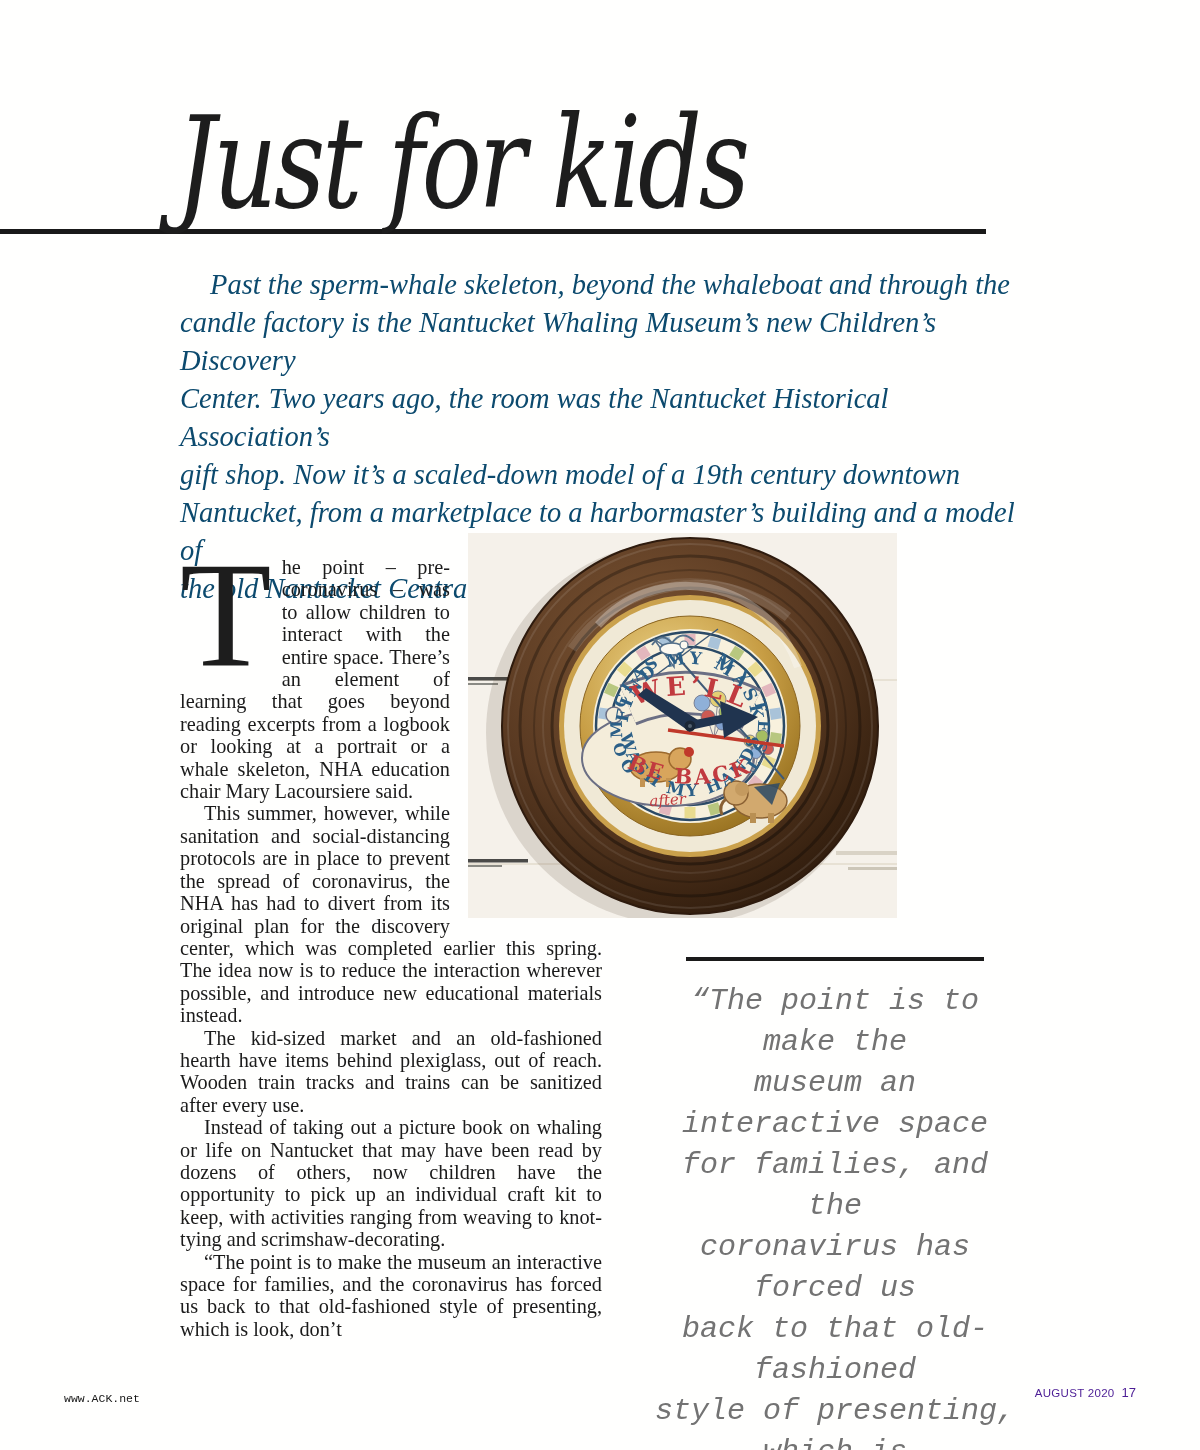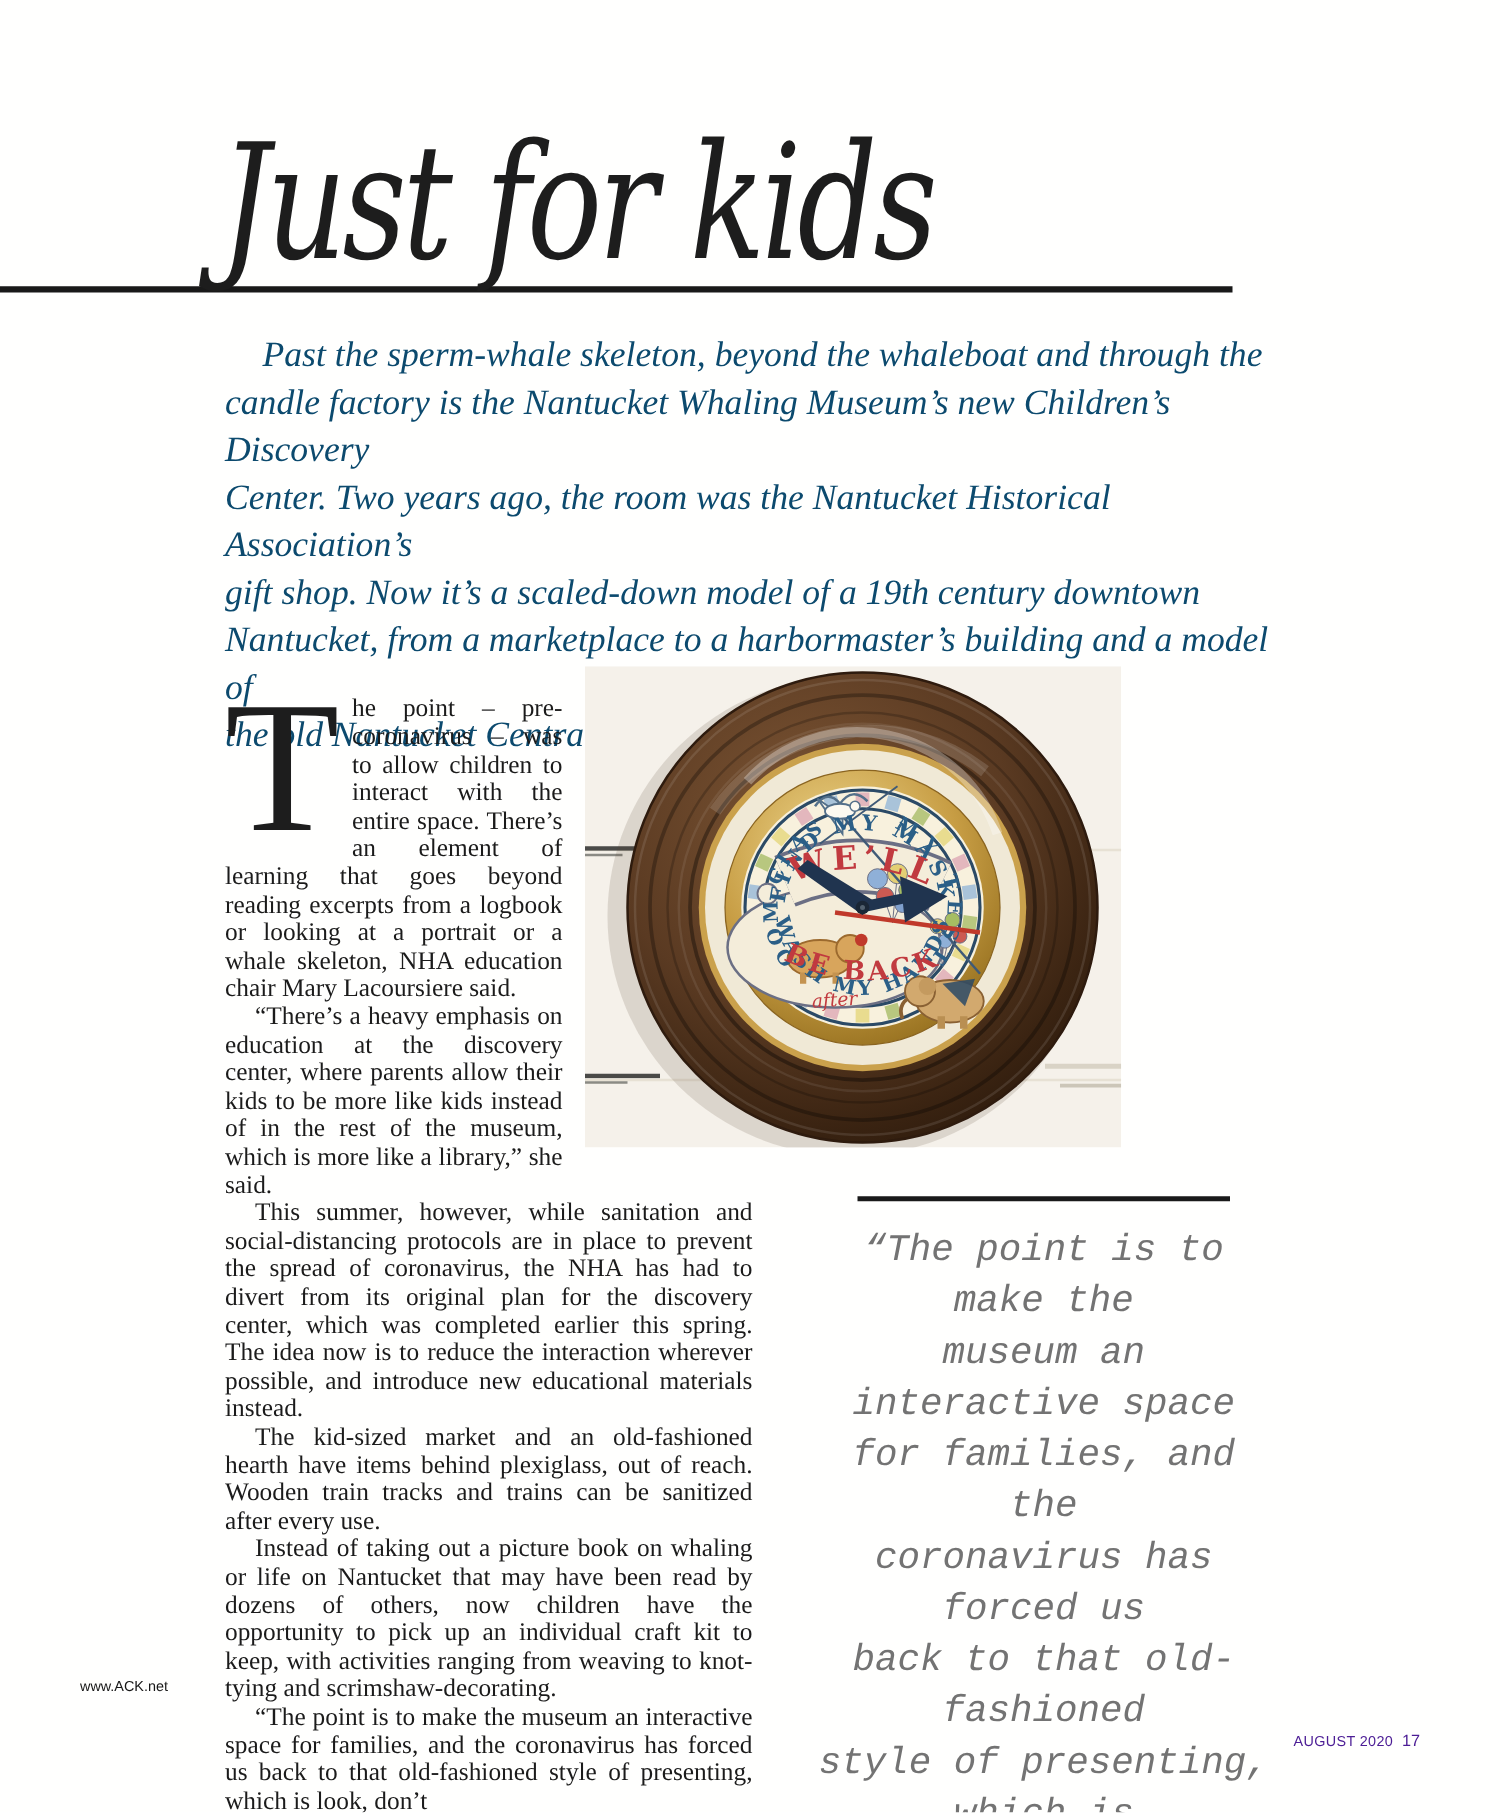--- a/index.html
+++ b/index.html
@@ -31,21 +31,21 @@
   .clk-label{font-family:"DejaVu Serif", serif;font-weight:700;}
 
   
   .pullquote{position:absolute;left:650px;top:957px;width:370px;text-align:center;}
   .pq-rule{width:298px;height:4px;background:#1a1a1a;margin:0 auto 20px auto;}
   .pq-text{font-style:italic;font-size:30px;line-height:41px;color:#737373;white-space:pre-line;font-family:Liberation Mono, monospace;}
   .pq-attr{margin-top:12px;font-size:19px;color:#1e1e1e;}
   .pq-dash{font-size:28px;line-height:0;vertical-align:-3px;margin-right:6px;}
 
   
-  .f-left{position:absolute;left:64px;top:1344px;font-family:Liberation Sans, sans-serif;
+  .f-left{position:absolute;left:64px;top:1392px;font-family:Liberation Mono, monospace;
           font-size:11.5px;color:#161616;text-align:center;}
   .f-right{position:absolute;right:64px;top:1385px;display:flex;align-items:baseline;gap:7px;
            font-family:"Liberation Sans", sans-serif;color:#4c1d95;}
   .f-issue{font-size:11.5px;letter-spacing:.3px;}
   .f-page{font-size:13px;}
 </style>
 </head>
 <body>
 
 <div class="page">
@@ -56,21 +56,20 @@
   <p class="intro">Past the sperm-whale skeleton, beyond the whaleboat and through the
 candle factory is the Nantucket Whaling Museum’s new Children’s Discovery
 Center. Two years ago, the room was the Nantucket Historical Association’s
 gift shop. Now it’s a scaled-down model of a 19th century downtown
 Nantucket, from a marketplace to a harbormaster’s building and a model of
 the old Nantucket Central Railroad.</p>
 
   <div class="column">
     <div class="img-spacer"></div>
     <p><span class="dropcap">T</span><span>he point – pre-coronavirus – was to allow children to interact with the entire space. There’s an element of learning that goes beyond reading excerpts from a logbook or looking at a portrait or a whale skeleton, NHA education chair Mary Lacoursiere said.</span></p>
-    <p class="indent">“There’s a heavy emphasis on education at the discovery center, where parents allow their kids to be more like kids instead of in the rest of the museum, which is more like a library,” she said.</p>
     <p class="indent">This summer, however, while sanitation and social-distancing protocols are in place to prevent the spread of coronavirus, the NHA has had to divert from its original plan for the discovery center, which was completed earlier this spring. The idea now is to reduce the interaction wherever possible, and introduce new educational materials instead.</p>
     <p class="indent">The kid-sized market and an old-fashioned hearth have items behind plexiglass, out of reach. Wooden train tracks and trains can be sanitized after every use.</p>
     <p class="indent">Instead of taking out a picture book on whaling or life on Nantucket that may have been read by dozens of others, now children have the opportunity to pick up an individual craft kit to keep, with activities ranging from weaving to knot-tying and scrimshaw-decorating.</p>
     <p class="indent">“The point is to make the museum an interactive space for families, and the coronavirus has forced us back to that old-fashioned style of presenting, which is look, don’t</p>
   </div>
 
   <figure class="photo">
     <svg viewBox="0 0 429 385">
       <defs>
         <radialGradient id="woodG" cx="38%" cy="30%" r="78%">

